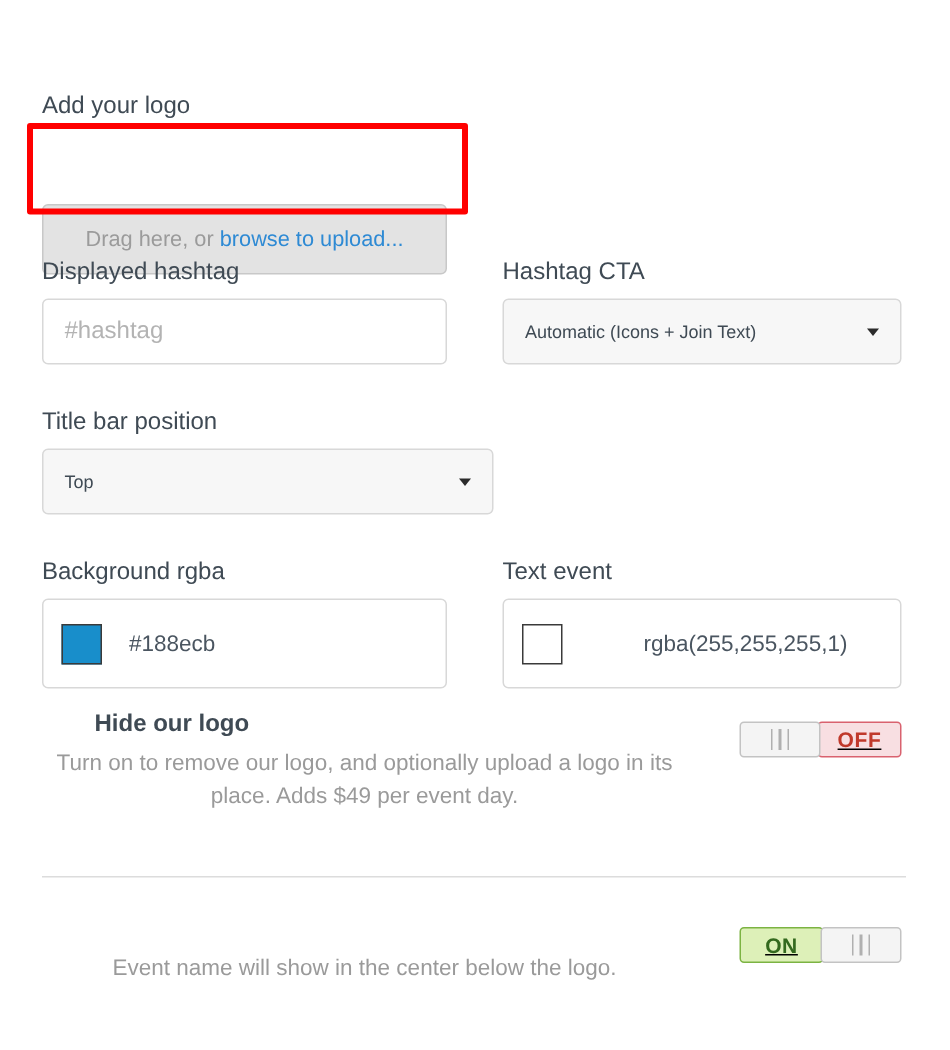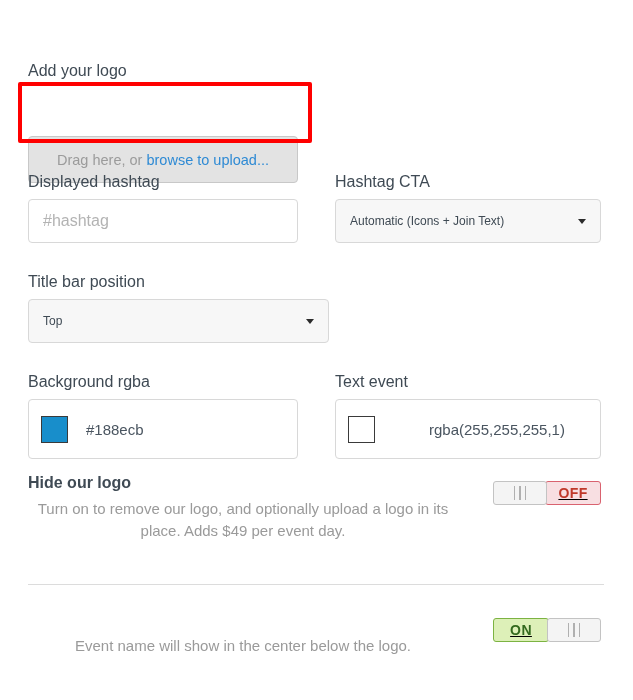--- a/index.html
+++ b/index.html
@@ -160,20 +160,21 @@
     white-space: nowrap;
   }
 
   
   .toggle-row-title {
     position: absolute;
     font-size: 16px;
     color: #3f4a54;
     font-weight: bold;
     white-space: nowrap;
+    margin-left: 35px;
   }
   .toggle-row-desc {
     position: absolute;
     font-size: 15px;
     color: #9a9a9a;
     line-height: 22px;
     width: 430px;
     text-align: center;
   }
 

